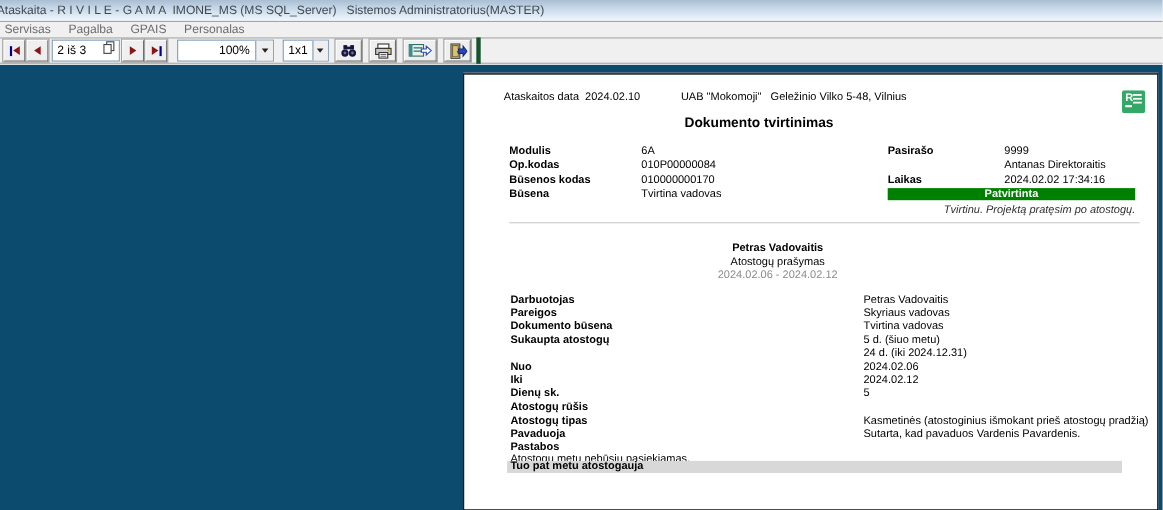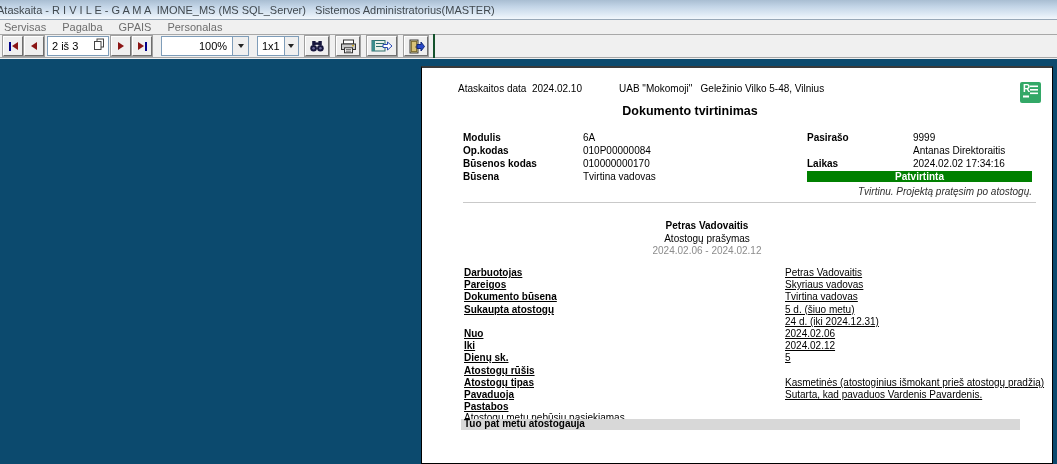--- a/index.html
+++ b/index.html
@@ -26,21 +26,21 @@
   .menu-item { font-size:11px; color:#6d6d6d; padding:0 8px; white-space:pre; }
   .menu-item:first-child { margin-left:-4px; }
 
   
   .toolbar {
     position:absolute; left:0; top:34px; width:1057px; height:24px;
     background:#f0f0f0; border-top:1px solid #a8a8a8; border-bottom:1px solid #a8a8a8;
     display:flex; align-items:center;
   }
   .tool-band { display:flex; align-items:center; height:24px; padding:0 4px 0 3px;
-    border-right:2px solid #14532d; }
+    border-right:4px solid #14532d; }
   .btn3d {
     height:20px; background:#efefef;
     border:1px solid; border-color:#ffffff #6f6f6f #6f6f6f #ffffff;
     outline:1px solid #a0a0a0; outline-offset:0;
     display:flex; align-items:center; justify-content:center;
     margin-right:1px;
   }
   .navgrp { display:flex; align-items:center; }
   .btn-nav { width:20px; }
   .tri-l { width:0; height:0; border-right:6px solid #8b1515; border-top:4px solid transparent; border-bottom:4px solid transparent; }
@@ -100,21 +100,21 @@
   .status-note { margin-top:4px; text-align:right; font-style:italic; color:#2e2e2e; white-space:pre; }
 
   .sep { position:absolute; left:41px; top:134px; width:573px; height:1px; background:#c9c9c9; }
 
   .person { position:absolute; left:0; top:152px; width:570px; text-align:center; }
   .person div { height:12.7px; }
   .person .p-name { font-weight:bold; }
   .person .p-range { color:#8c8c8c; }
 
   .blk2 { position:absolute; left:42px; top:199px; width:581px; }
-  .blk2 .frow { height:12.2px;text-decoration:underline; }
+  .blk2 .frow { height:12.2px; }
   .blk2 .lbl { width:321px; }
 
   .note-line { position:absolute; left:42px; top:344px; }
   .footer-bar {
     position:absolute; left:39px; top:351px; width:559px; height:10.5px;
     background:#d8d8d8; font-weight:bold; line-height:10.5px; padding-left:3px;
   }
 </style>
 </head>
 <body>

